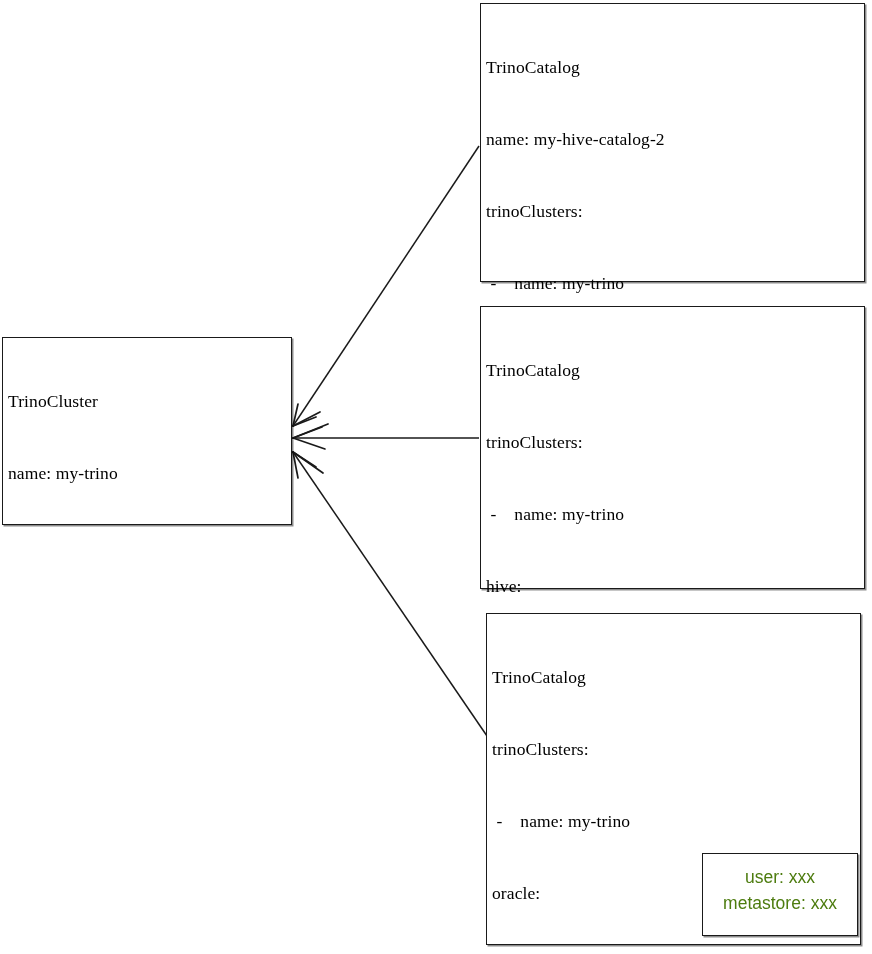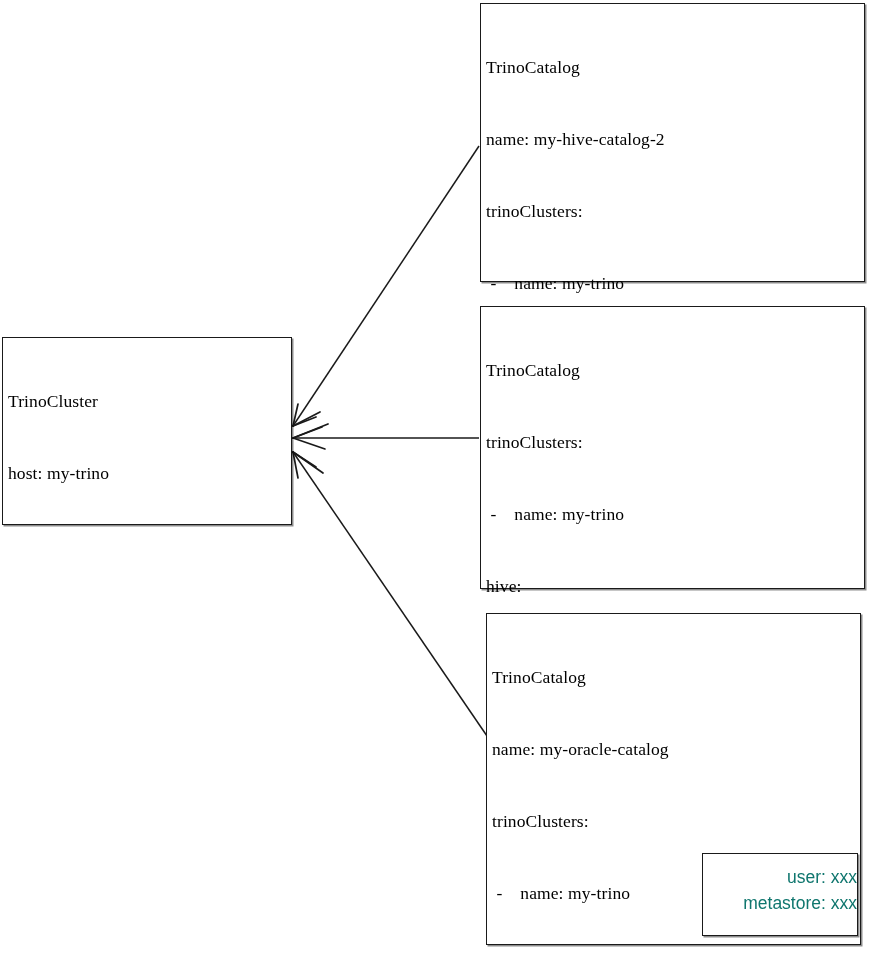--- a/index.html
+++ b/index.html
@@ -85,24 +85,24 @@
     top: 853px;
     width: 156px;
     height: 83px;
     border: 1.6px solid #1a1a1a;
   }
   .secret-text {
     position: absolute;
     left: 0;
     right: 0;
     top: 10px;
-    text-align: right;
+    text-align: center;
     font-size: 17.5px;
     line-height: 26px;
-    color: #0f766e;
+    color: #4d7c0f;
   }
   .secret-text .line { display: block; }
 </style>
 </head>
 <body>
 
 <div id="canvas">
 
   <svg class="svg-layer" viewBox="0 0 872 954" width="872" height="954" xmlns="http://www.w3.org/2000/svg">
     <g fill="none" stroke="#1a1a1a" stroke-width="1.5">
@@ -139,21 +139,21 @@
       <g>
         <path d="M785 856 L 772 830"></path>
         <path d="M785 856 L 779 828"></path>
       </g>
     </g>
   </svg>
 
   <div class="node" id="node-cluster">
     <div class="node-text">
       <span class="line">TrinoCluster</span>
-      <span class="line">host: my-trino</span>
+      <span class="line">name: my-trino</span>
     </div>
   </div>
 
   <div class="node" id="node-catalog-1">
     <div class="node-text">
       <span class="line">TrinoCatalog</span>
       <span class="line">name: my-hive-catalog-2</span>
       <span class="line">trinoClusters:</span>
       <span class="line"> -    name: my-trino</span>
       <span class="line">hive:</span>
@@ -172,21 +172,20 @@
       <span class="line">hive:</span>
       <span class="line">   hdfs:</span>
       <span class="line">      # TBD</span>
       <span class="line">   metastore: # whatever</span>
     </div>
   </div>
 
   <div class="node" id="node-catalog-3">
     <div class="node-text">
       <span class="line">TrinoCatalog</span>
-      <span class="line">name: my-oracle-catalog</span>
       <span class="line">trinoClusters:</span>
       <span class="line"> -    name: my-trino</span>
       <span class="line">oracle:</span>
       
       
     </div>
   </div>
 
   <div class="node" id="node-secret">
     <div class="secret-text">

